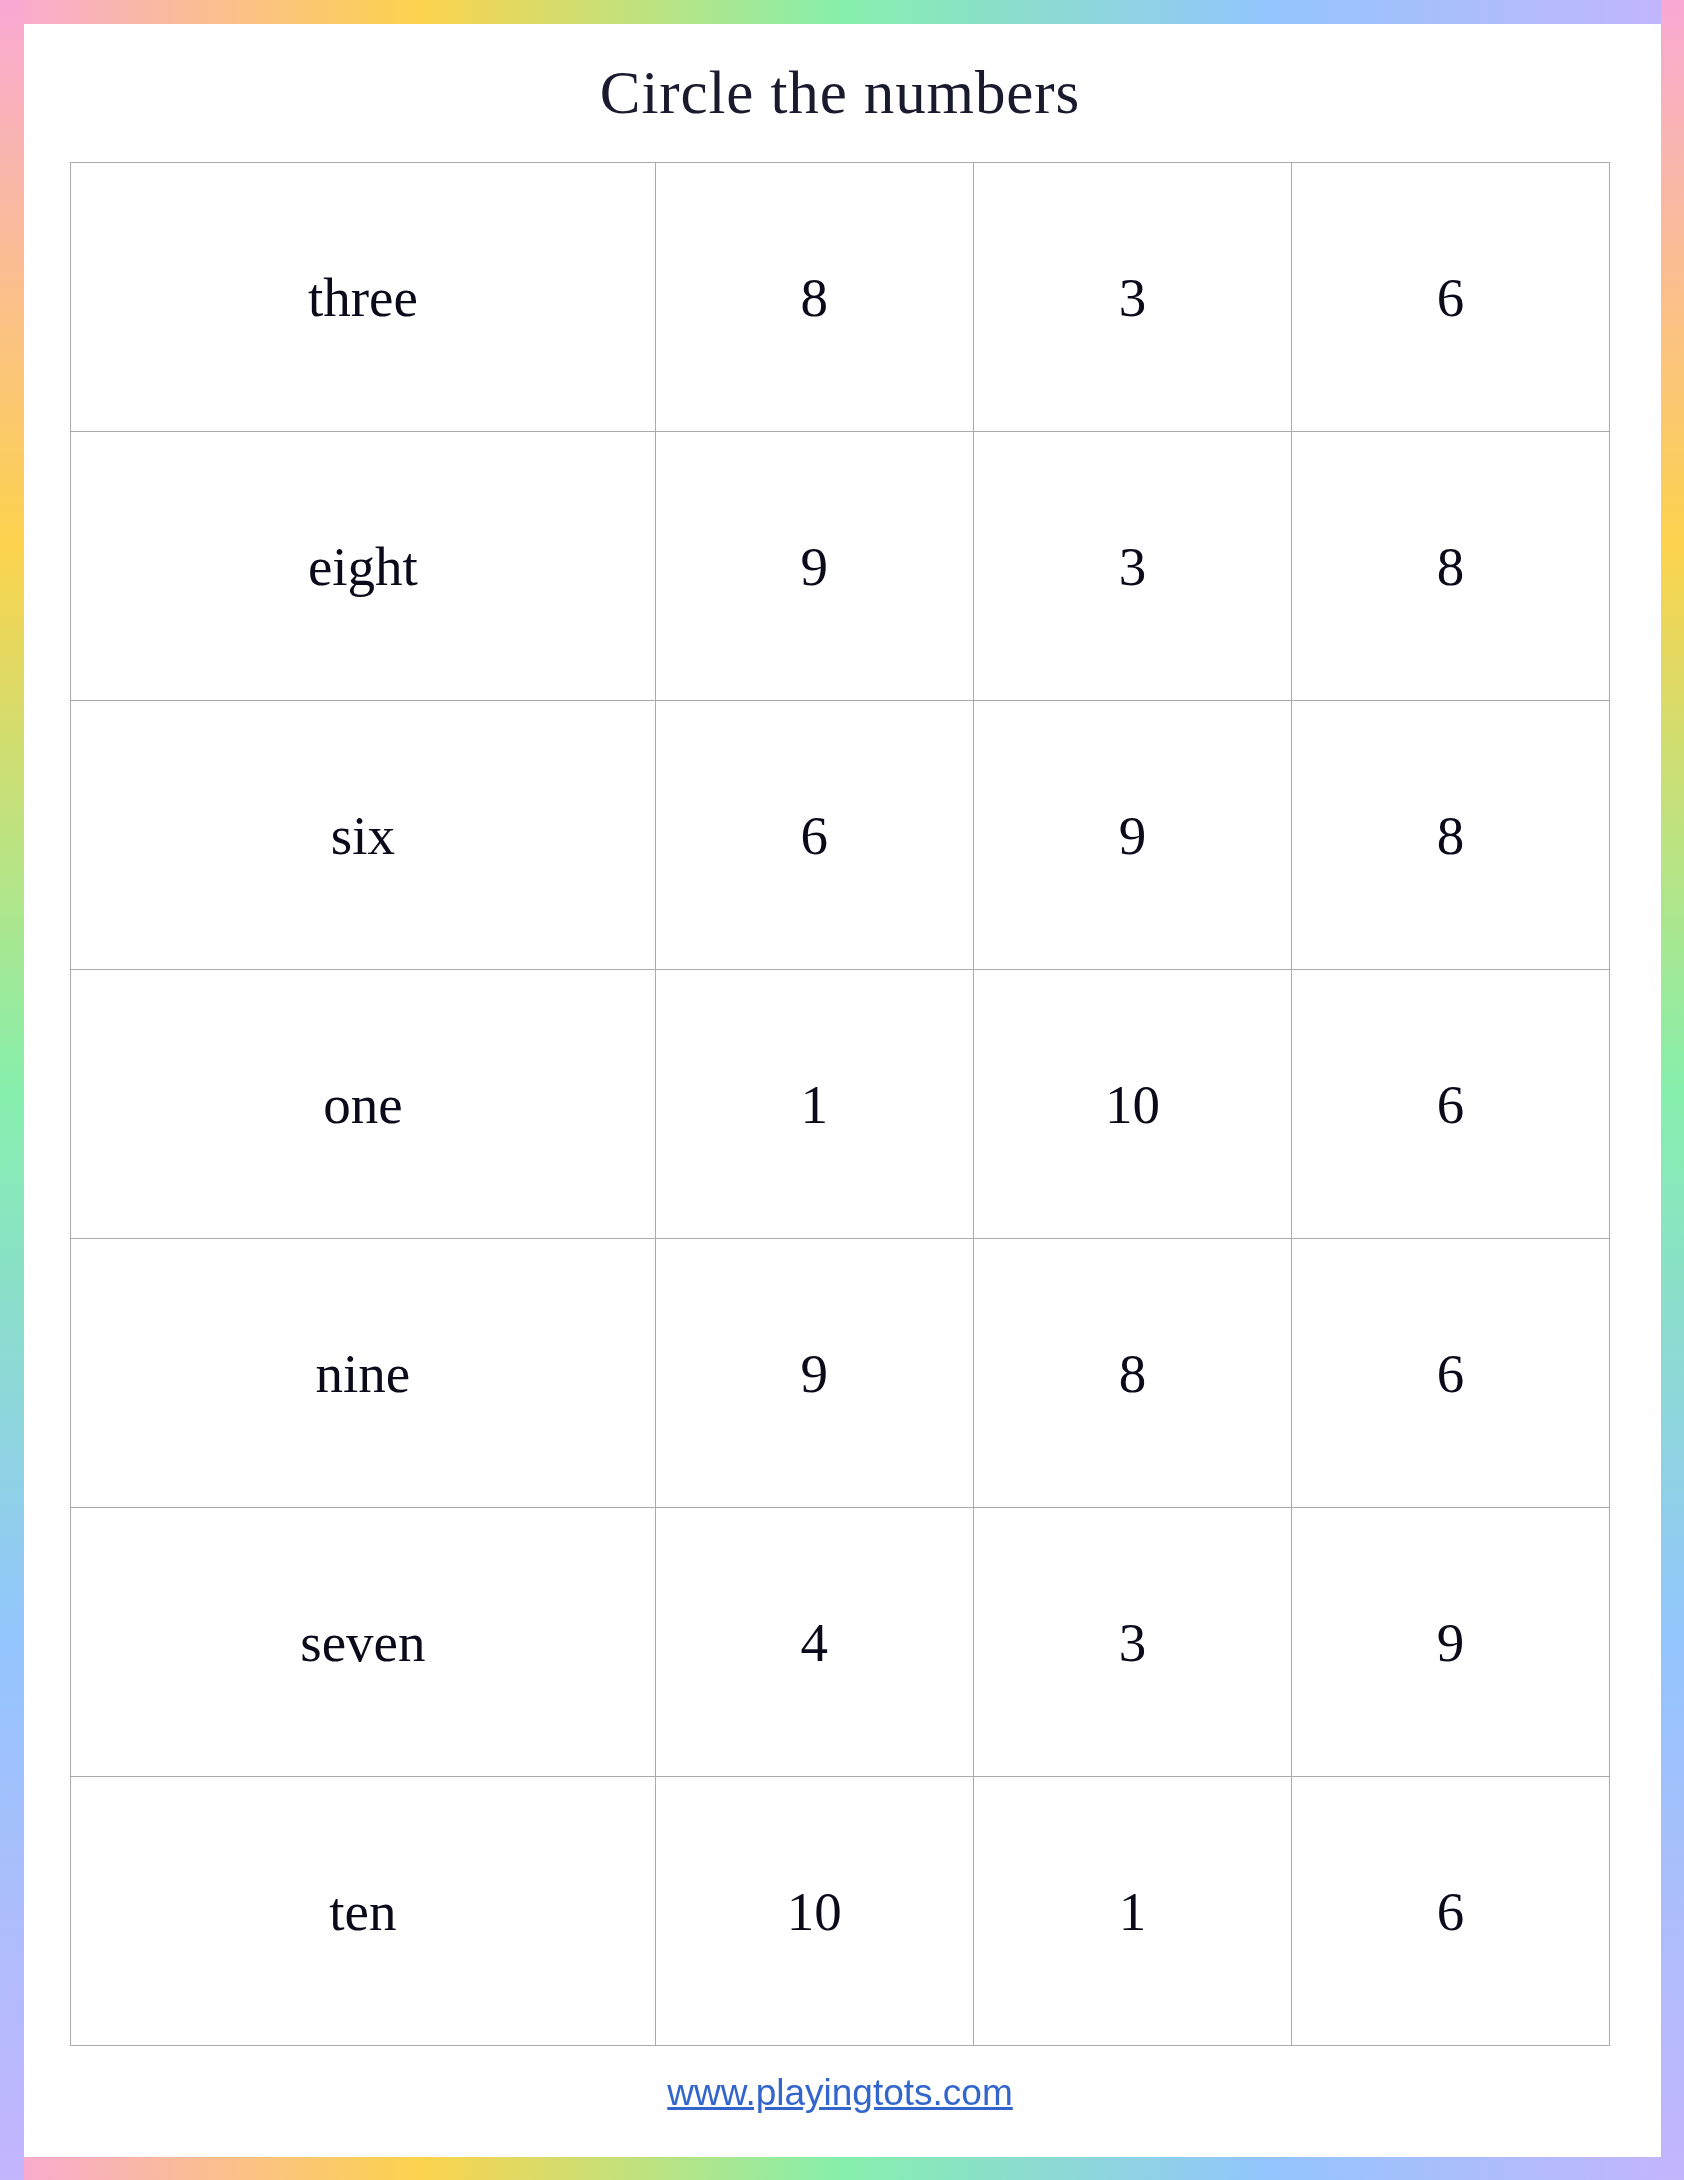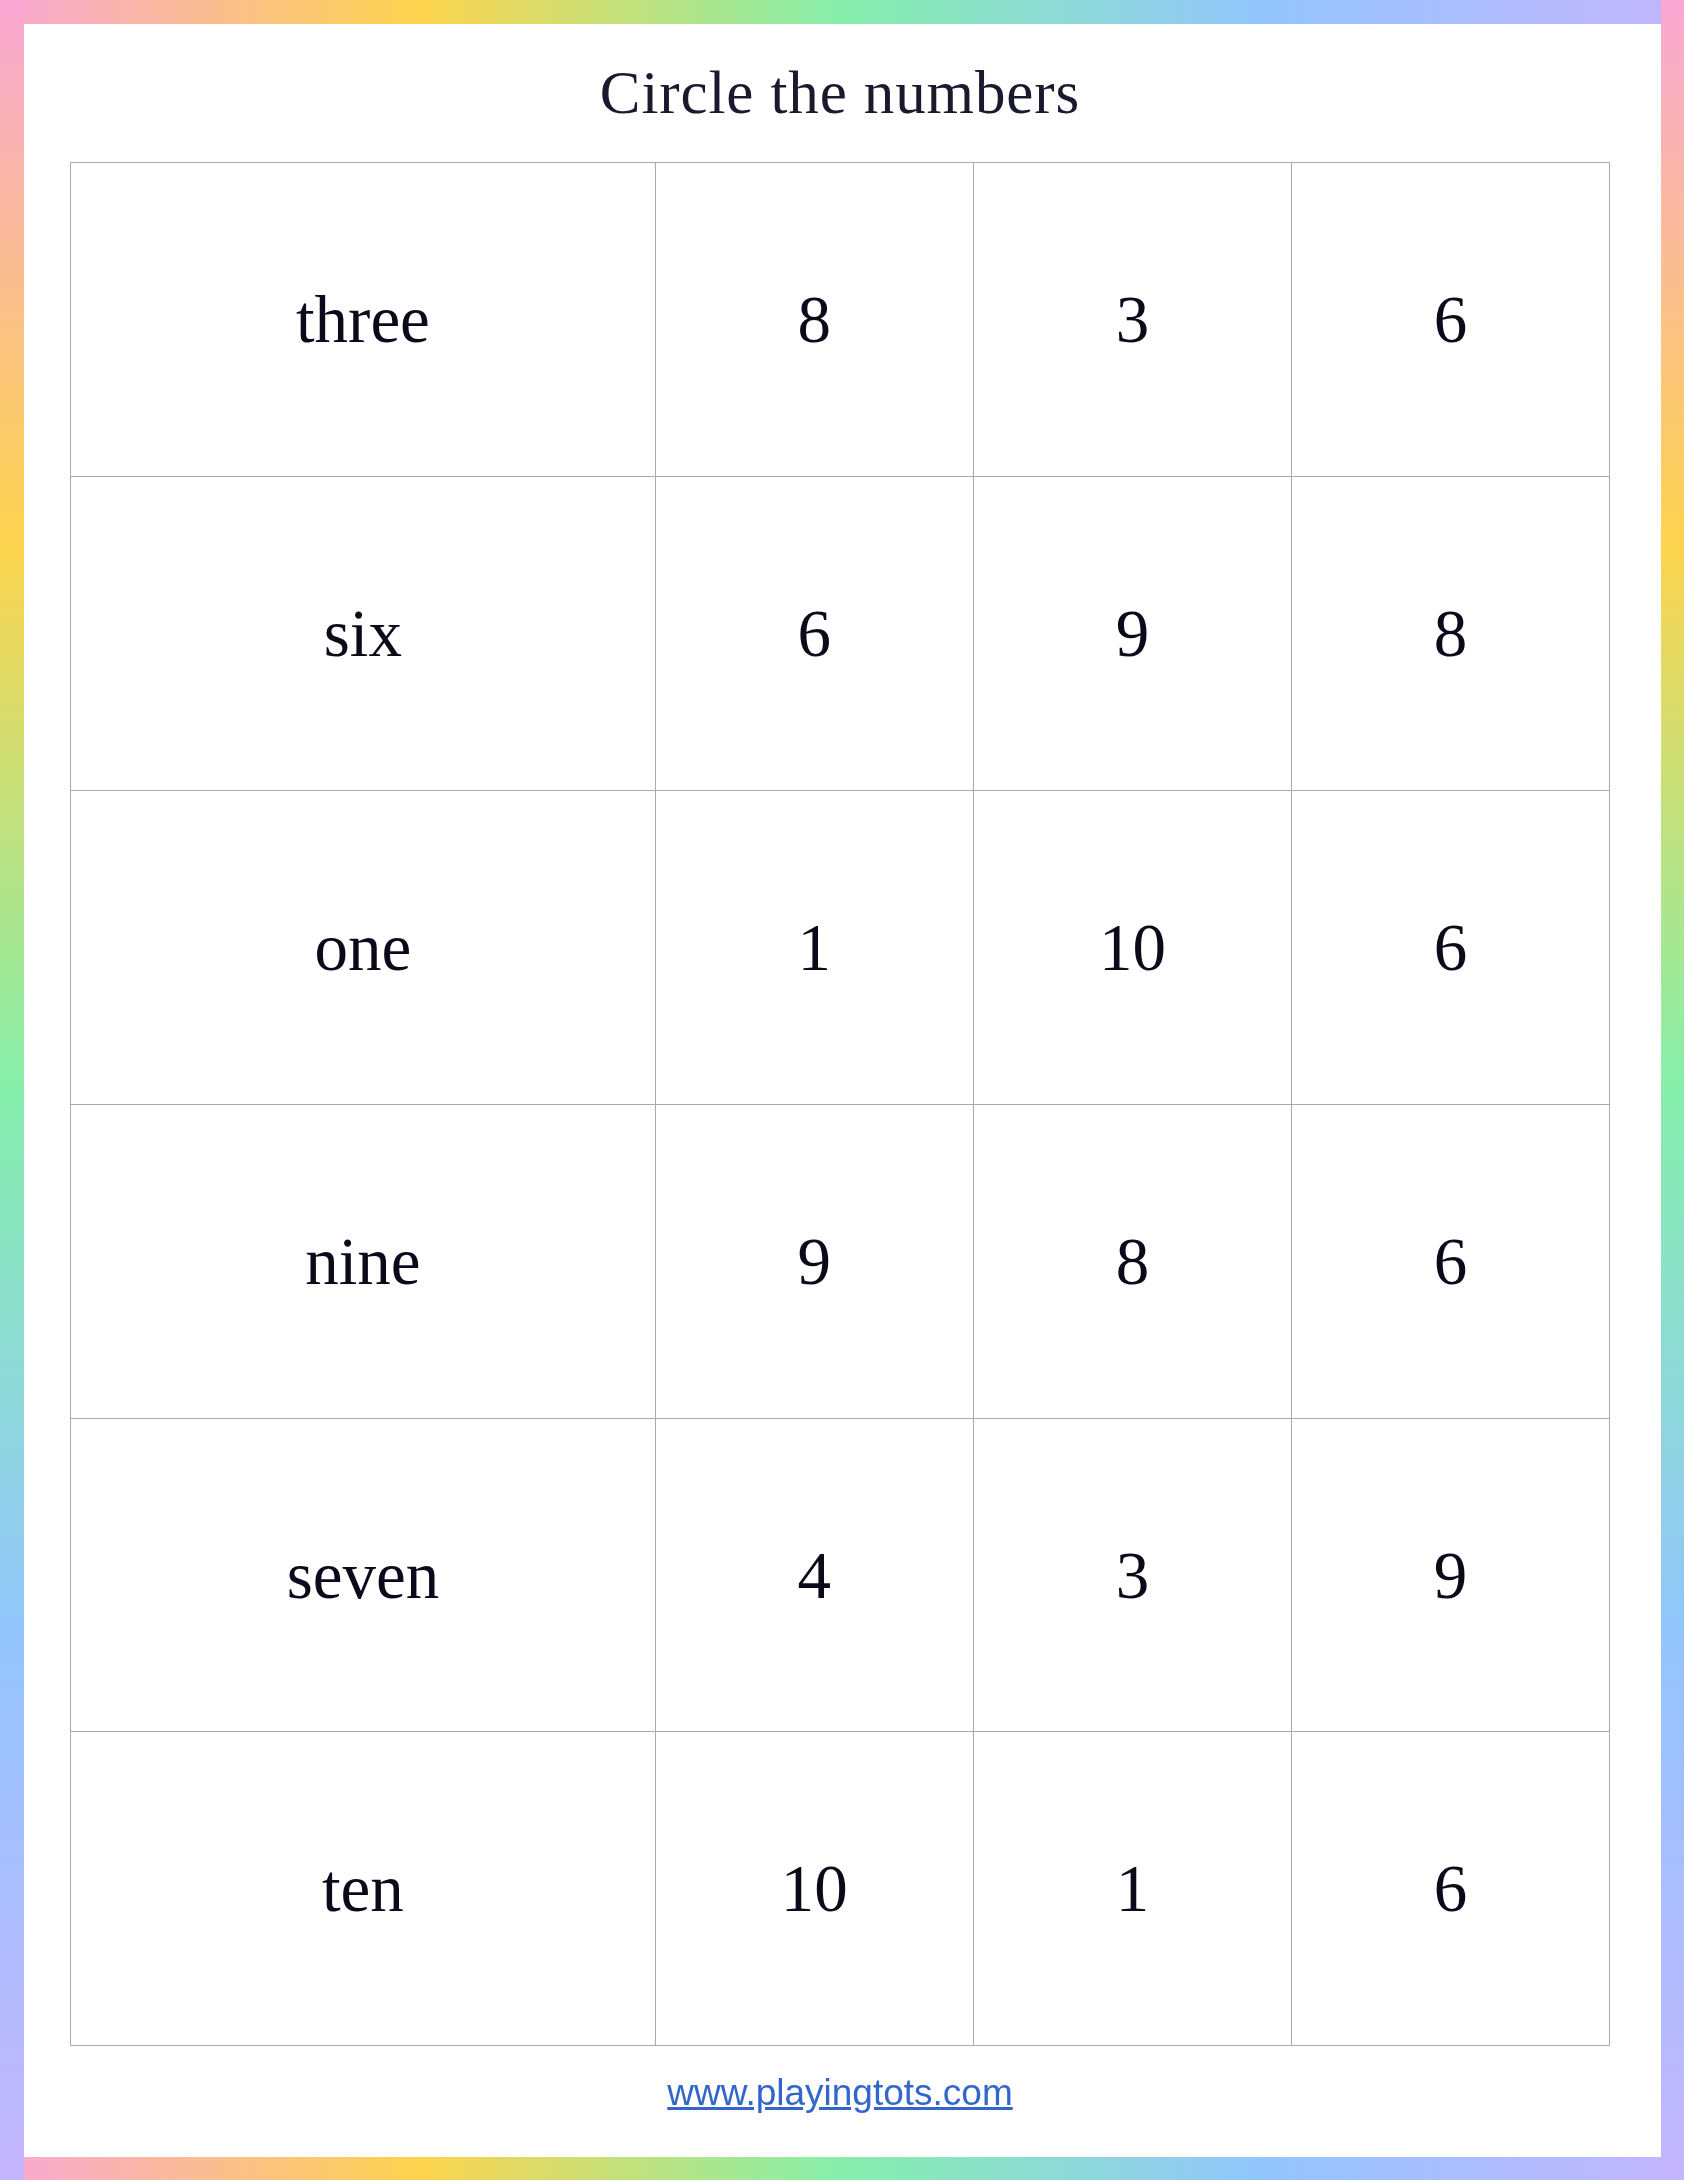--- a/index.html
+++ b/index.html
@@ -77,21 +77,21 @@
     }
 
     .worksheet-table tr:first-child {
       border-top: 1.3px solid #aaa;
     }
 
     .worksheet-table td {
       border: 1.3px solid #aaa;
       text-align: center;
       vertical-align: middle;
-      font-size: 67px;
+      font-size: 55px;
       height: 183px;
       color: #0a0a1a;
       font-family: 'Comic Sans MS', cursive;
     }
 
     .word-cell {
       width: 38%;
       font-size: 85px;
       font-weight: normal;
     }
@@ -122,20 +122,26 @@
 
   <table class="worksheet-table">
     <tbody id="table-body">
         <tr>
           <td class="word-cell">three</td>
           <td class="num-cell">8</td>
           <td class="num-cell">3</td>
           <td class="num-cell">6</td>
         </tr>
         <tr>
+          <td class="word-cell">eight</td>
+          <td class="num-cell">9</td>
+          <td class="num-cell">3</td>
+          <td class="num-cell">8</td>
+        </tr>
+        <tr>
           <td class="word-cell">six</td>
           <td class="num-cell">6</td>
           <td class="num-cell">9</td>
           <td class="num-cell">8</td>
         </tr>
         <tr>
           <td class="word-cell">one</td>
           <td class="num-cell">1</td>
           <td class="num-cell">10</td>
           <td class="num-cell">6</td>

